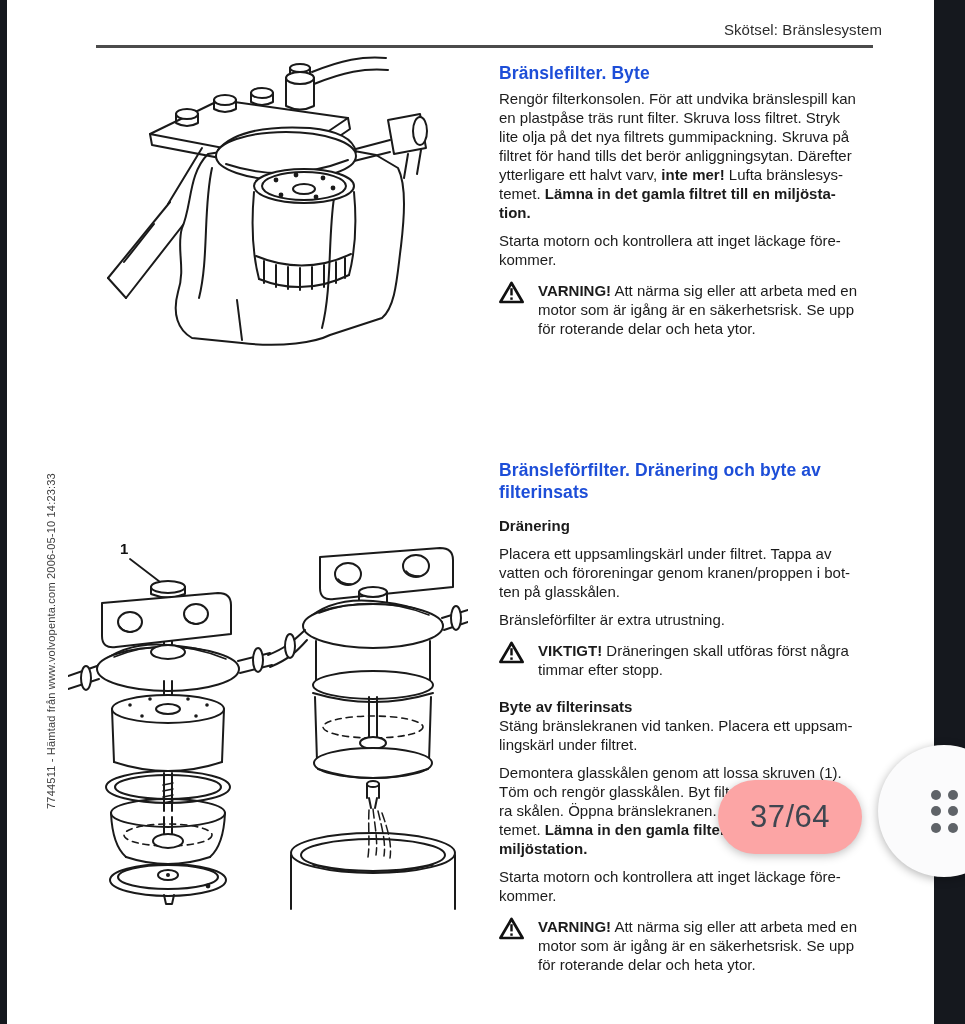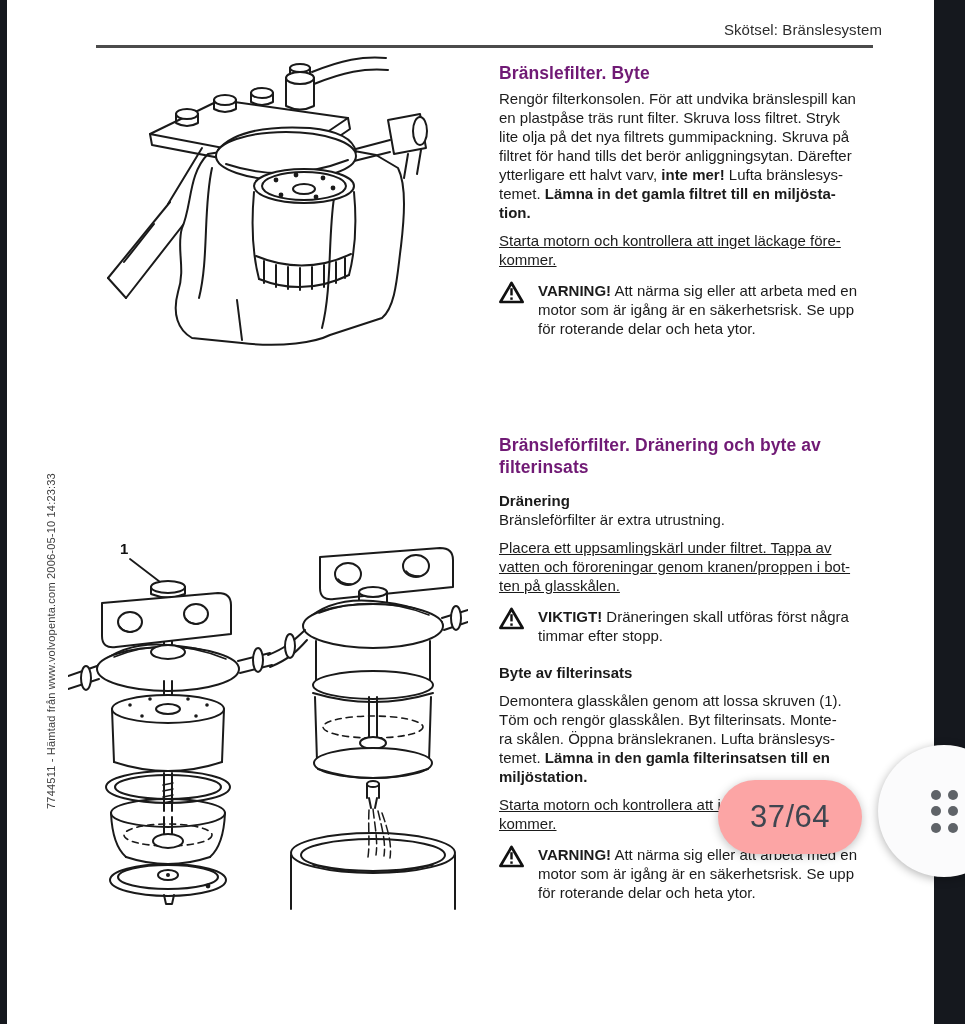--- a/index.html
+++ b/index.html
@@ -29,27 +29,27 @@
     position:absolute; left:44px; top:641px;
     transform: translate(-50%,-50%) rotate(-90deg);
     white-space:nowrap; font-size:11px; color:#3e3e3e; letter-spacing:0.2px;
   }
 
   .col {
     position:absolute; left:492px; width:399px;
     font-size:15px; line-height:19px; color: var(--text, #1b1b1b);
   }
   .col-1 { top:62px; }
-  .col-2 { top:434px; }
+  .col-2 { top:459px; }
   .sec-title {
     font-size:17.5px; font-weight:bold; line-height:22px; margin:0 0 5px 0;
-    color:#701a75; white-space:pre-line; letter-spacing:0.1px;
+    color:#1d4ed8; white-space:pre-line; letter-spacing:0.1px;
   }
   .para { margin:0; white-space:pre-line; }
-  .para + .para { margin-top:9px;text-decoration:underline; }
+  .para + .para { margin-top:9px; }
   .subhead { font-weight:bold; margin:0; }
   .mt-sub1 { margin-top:13px; }
   .mt-imp  { margin-top:15px; }
   .mt-sub2 { margin-top:18px; }
   .mt-p    { margin-top:9px; }
   .notice { display:flex; gap:14px; margin-top:12px; }
   .notice .tri { flex:0 0 25px; padding-top:0px; }
   .notice .ntext { white-space:pre-line; flex:1; }
 
   .fig { position:absolute; }
@@ -289,36 +289,38 @@
         <span class="ntext"><b>VARNING!</b> Att närma sig eller att arbeta med en
 motor som är igång är en säkerhetsrisk. Se upp
 för roterande delar och heta ytor.</span>
       </div>
     </div>
 
     <div class="col col-2">
       <div class="sec-title">Bränsleförfilter. Dränering och byte av
 filterinsats</div>
       <div class="subhead mt-sub1">Dränering</div>
-      <p class="para">Bränsleförfilter är extra utrustning.</p>
       <p class="para mt-p">Placera ett uppsamlingskärl under filtret. Tappa av
 vatten och föroreningar genom kranen/proppen i bot-
 ten på glasskålen.</p>
+      <p class="para">Bränsleförfilter är extra utrustning.</p>
       <div class="notice mt-imp">
         <span class="tri">
           <svg width="25" height="23" viewBox="0 0 25 23">
               <path d="M12.5 2 L23.6 21 H1.4 Z" fill="none" stroke="#111" stroke-width="2.7" stroke-linejoin="round"></path>
               <rect x="11.3" y="7.2" width="2.4" height="7.2" fill="#111"></rect>
               <rect x="11.3" y="16.4" width="2.4" height="2.4" fill="#111"></rect>
             </svg>
         </span>
         <span class="ntext"><b>VIKTIGT!</b> Dräneringen skall utföras först några
 timmar efter stopp.</span>
       </div>
       <div class="subhead mt-sub2">Byte av filterinsats</div>
+      <p class="para">Stäng bränslekranen vid tanken. Placera ett uppsam-
+lingskärl under filtret.</p>
       <p class="para mt-p">Demontera glasskålen genom att lossa skruven (1).
 Töm och rengör glasskålen. Byt filterinsats. Monte-
 ra skålen. Öppna bränslekranen. Lufta bränslesys-
 temet. <b>Lämna in den gamla filterinsatsen till en
 miljöstation.</b></p>
       <p class="para mt-p">Starta motorn och kontrollera att inget läckage före-
 kommer.</p>
       <div class="notice">
         <span class="tri">
           <svg width="25" height="23" viewBox="0 0 25 23">

